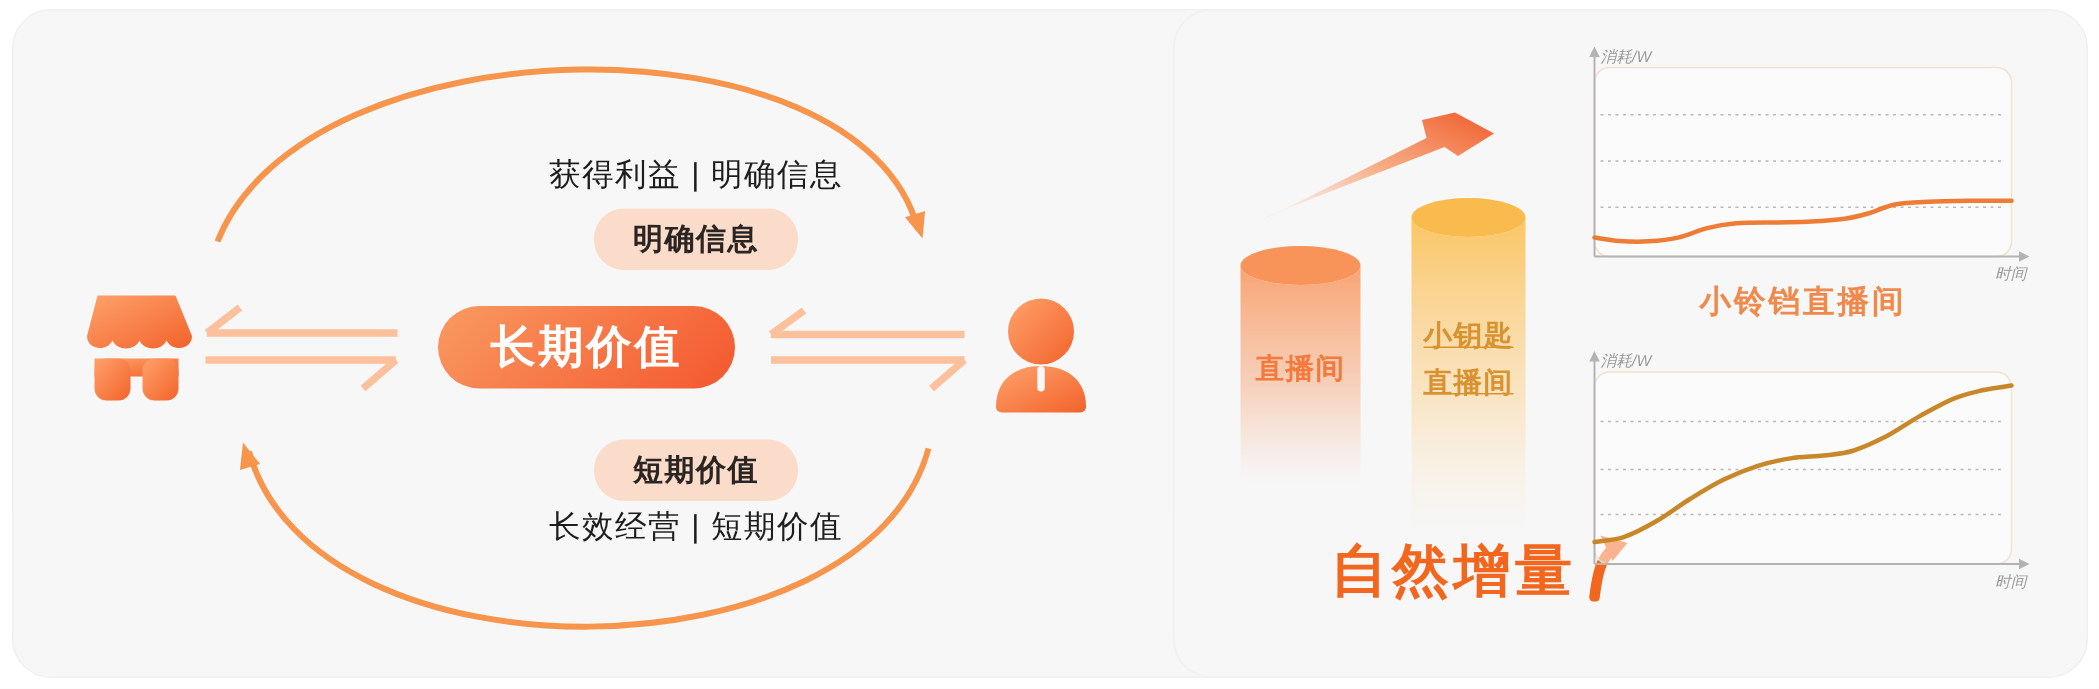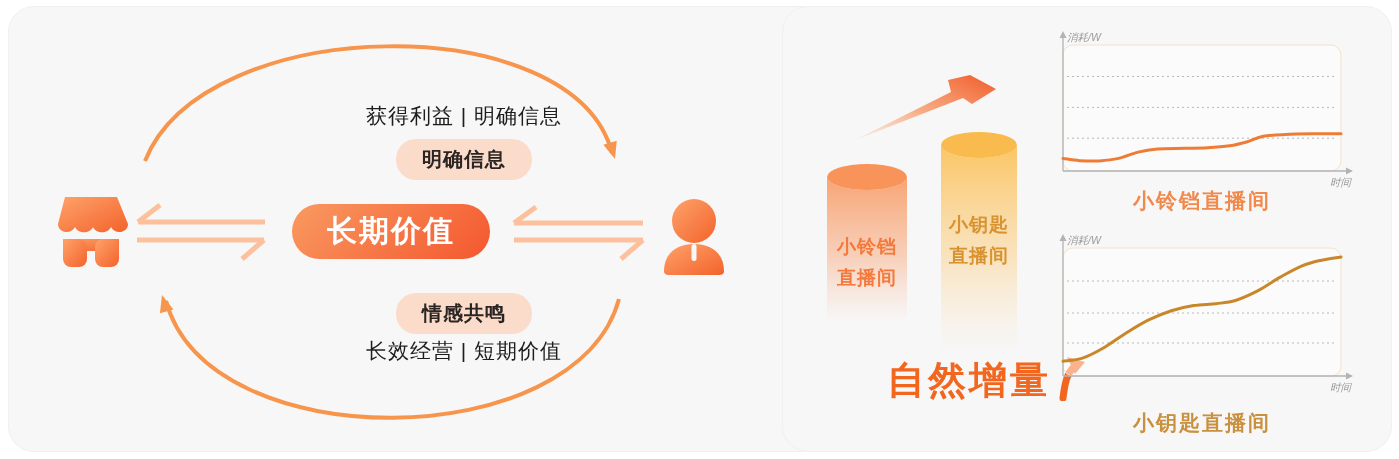--- a/index.html
+++ b/index.html
@@ -20,21 +20,21 @@
   .badge-long{top:286px;}
   .badge{background:var(--badge-bg,#fbdcca);color:var(--badge-text,#2a2422);
          font-size:20px;font-weight:700;padding:7px 26px;border-radius:20px;letter-spacing:1px;}
   .center-pill{position:absolute;left:283px;top:197px;width:198px;height:55px;border-radius:28px;
          display:flex;align-items:center;justify-content:center;color:#fff;font-size:30px;
          font-weight:700;letter-spacing:2px;}
   
   .cyl-label{position:absolute;width:110px;text-align:center;font-size:19px;font-weight:700;
          line-height:31px;letter-spacing:1px;}
   .cyl-label-1{left:29px;top:224px;}
-  .cyl-label-2{left:141px;top:202px;}
+  .cyl-label-2{left:141px;top:202px;text-decoration:underline;}
   .headline{position:absolute;left:56px;top:348px;display:flex;align-items:flex-start;gap:5px;}
   .headline-text{font-size:38px;font-weight:800;color:var(--headline,#f2661e);letter-spacing:3px;margin-left:48px;}
   .headline-arrow{margin-top:2px;}
   .chart{position:absolute;left:262px;font-style:italic;}
   .chart-0{top:24px;} .chart-1{top:227px;}
   .chart-title{position:absolute;left:280px;width:278px;text-align:center;font-size:21px;
          font-weight:600;letter-spacing:2px;}
   .title-0{top:180px;} .title-1{top:402px;}
 </style>
 </head>
@@ -87,21 +87,21 @@
 
     <div class="caption cap-top">获得利益 | 明确信息</div>
 
     <div class="badge-row badge-short">
       <span class="badge">明确信息</span>
     </div>
 
     <div class="center-pill" id="centerPill" style="background: linear-gradient(135deg, rgb(249, 154, 97), rgb(244, 87, 46));">长期价值</div>
 
     <div class="badge-row badge-long">
-      <span class="badge">情感共鸣</span>
+      <span class="badge">短期价值</span>
     </div>
 
     <div class="caption cap-bottom">长效经营 | 短期价值</div>
   </section>
 
   <section class="card" id="rightCard">
     <svg class="layer" width="608" height="444" viewBox="0 0 608 444">
       <defs>
         <linearGradient id="gSwoosh" x1="0" y1="1" x2="1" y2="0">
           <stop offset="0" stop-opacity="0.1" stop-color="#fbcdb4"></stop>
@@ -127,21 +127,20 @@
         <ellipse cx="84" cy="170" rx="40" ry="13" fill="#f8935a"></ellipse>
       </g>
 
       <g>
         <path d="M158 138 L158 348 L234 348 L234 138 A38 13 0 0 1 158 138 Z" fill="url(#gCylGold)"></path>
         <ellipse cx="196" cy="138" rx="38" ry="13" fill="#fabb4e"></ellipse>
       </g>
     </svg>
 
     <div class="cyl-label cyl-label-1" style="color: rgb(244, 121, 60);">
-      <div>小铃铛</div>
       <div>直播间</div>
     </div>
     <div class="cyl-label cyl-label-2" style="color: rgb(216, 146, 47);">
       <div>小钥匙</div>
       <div>直播间</div>
     </div>
 
     <div class="headline">
       <span class="headline-text">自然增量</span>
       <svg class="headline-arrow" width="30" height="44" viewBox="0 0 30 44">
@@ -175,15 +174,14 @@
           <line x1="22" y1="47.0" x2="292" y2="47.0" stroke="#b9b9b9" stroke-width="1" stroke-dasharray="2 3"></line>
           <line x1="18" y1="4" x2="18" y2="142" stroke="#b3b3b3" stroke-width="1.3"></line>
           <line x1="18" y1="142" x2="304" y2="142" stroke="#b3b3b3" stroke-width="1.3"></line>
           <polygon points="18,0 14.5,7 21.5,7" fill="#b3b3b3"></polygon>
           <polygon points="308,142 301,138.5 301,145.5" fill="#b3b3b3"></polygon>
           <text x="22" y="10" fill="#9b9b9b" font-size="10.5">消耗/W</text>
           <text x="306" y="157" fill="#9b9b9b" font-size="10.5" text-anchor="end">时间</text>
           <path d="M 18.0 127.3 C 21.2 126.7, 30.5 126.4, 37.5 124.1 C 44.4 121.7, 52.3 117.5, 59.7 113.2 C 67.1 108.9, 74.5 103.1, 81.9 98.5 C 89.4 93.9, 96.8 89.3, 104.2 85.7 C 111.6 82.1, 119.0 79.1, 126.4 76.7 C 133.8 74.4, 141.2 72.8, 148.7 71.6 C 156.1 70.4, 164.0 70.5, 170.9 69.7 C 177.8 68.8, 183.4 68.6, 190.4 66.5 C 197.3 64.3, 205.2 60.7, 212.6 56.9 C 220.0 53.0, 227.4 47.6, 234.8 43.4 C 242.3 39.3, 250.1 34.8, 257.1 31.9 C 264.0 29.0, 270.1 27.7, 276.5 26.2 C 283.0 24.7, 292.8 23.5, 296.0 23.0" fill="none" stroke="#c8882a" stroke-width="3" stroke-linecap="round"></path>
         </svg>
     </div>
-    <div class="chart-title title-1" style="color: rgb(201, 145, 63);">小钥匙直播间</div>
   </section>
 </div>
 
 </body></html>

